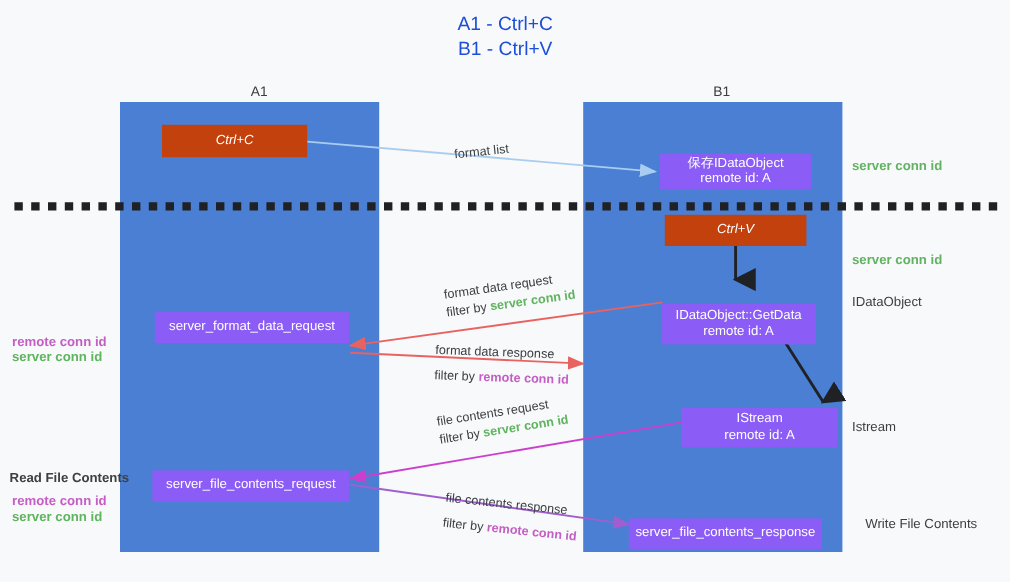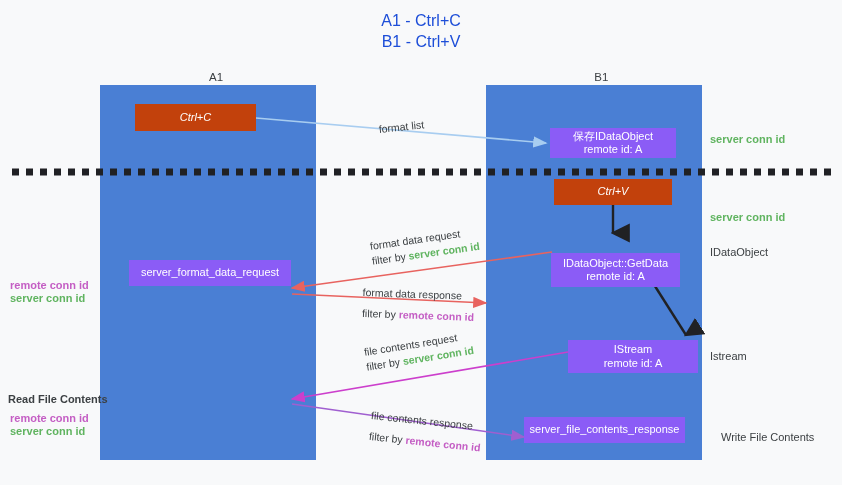--- a/index.html
+++ b/index.html
@@ -101,34 +101,35 @@
 
     <line x1="292" y1="404" x2="524" y2="437" stroke="#a05fd0" stroke-width="1.6" marker-end="url(#ar-pur)"></line>
 
     <line x1="12" y1="172" x2="832" y2="172" stroke="#202124" stroke-width="7" stroke-dasharray="7 7"></line>
   </svg>
 
   <div class="box green" style="left:135px;top:104px;width:121px;height:27px;">Ctrl+C</div>
 
   <div class="box orange" style="left:129px;top:260px;width:162px;height:26px;">server_format_data_request</div>
 
+  <div class="box orange" style="left:127px;top:392px;width:164px;height:26px;">server_file_contents_request</div>
 
   <div class="box orange" style="left:550px;top:128px;width:126px;height:30px;">保存IDataObject
 remote id: A</div>
 
   <div class="box green" style="left:554px;top:179px;width:118px;height:26px;">Ctrl+V</div>
 
   <div class="box orange" style="left:551px;top:237px;width:129px;height:34px;margin-top:16px;">IDataObject::GetData
 remote id: A</div>
 
 
   <div class="box orange" style="left:568px;top:340px;width:130px;height:33px;">IStream
 remote id: A</div>
 
-  <div class="box orange" style="left:524px;top:417px;width:161px;height:26px;">server_file_contents_response</div>
+  <div class="box orange" style="left:524px;top:432px;width:161px;height:26px;">server_file_contents_response</div>
 
   <div class="rot" style="left:378px;top:122px;transform:rotate(-6deg);">
     <span>format list</span>
   </div>
 
   <div class="rot" style="left:369px;top:239px;transform:rotate(-8deg);">
     <div><span>format data request</span></div>
     <div><span>filter by </span><b class="g">server conn id</b></div>
   </div>
 

